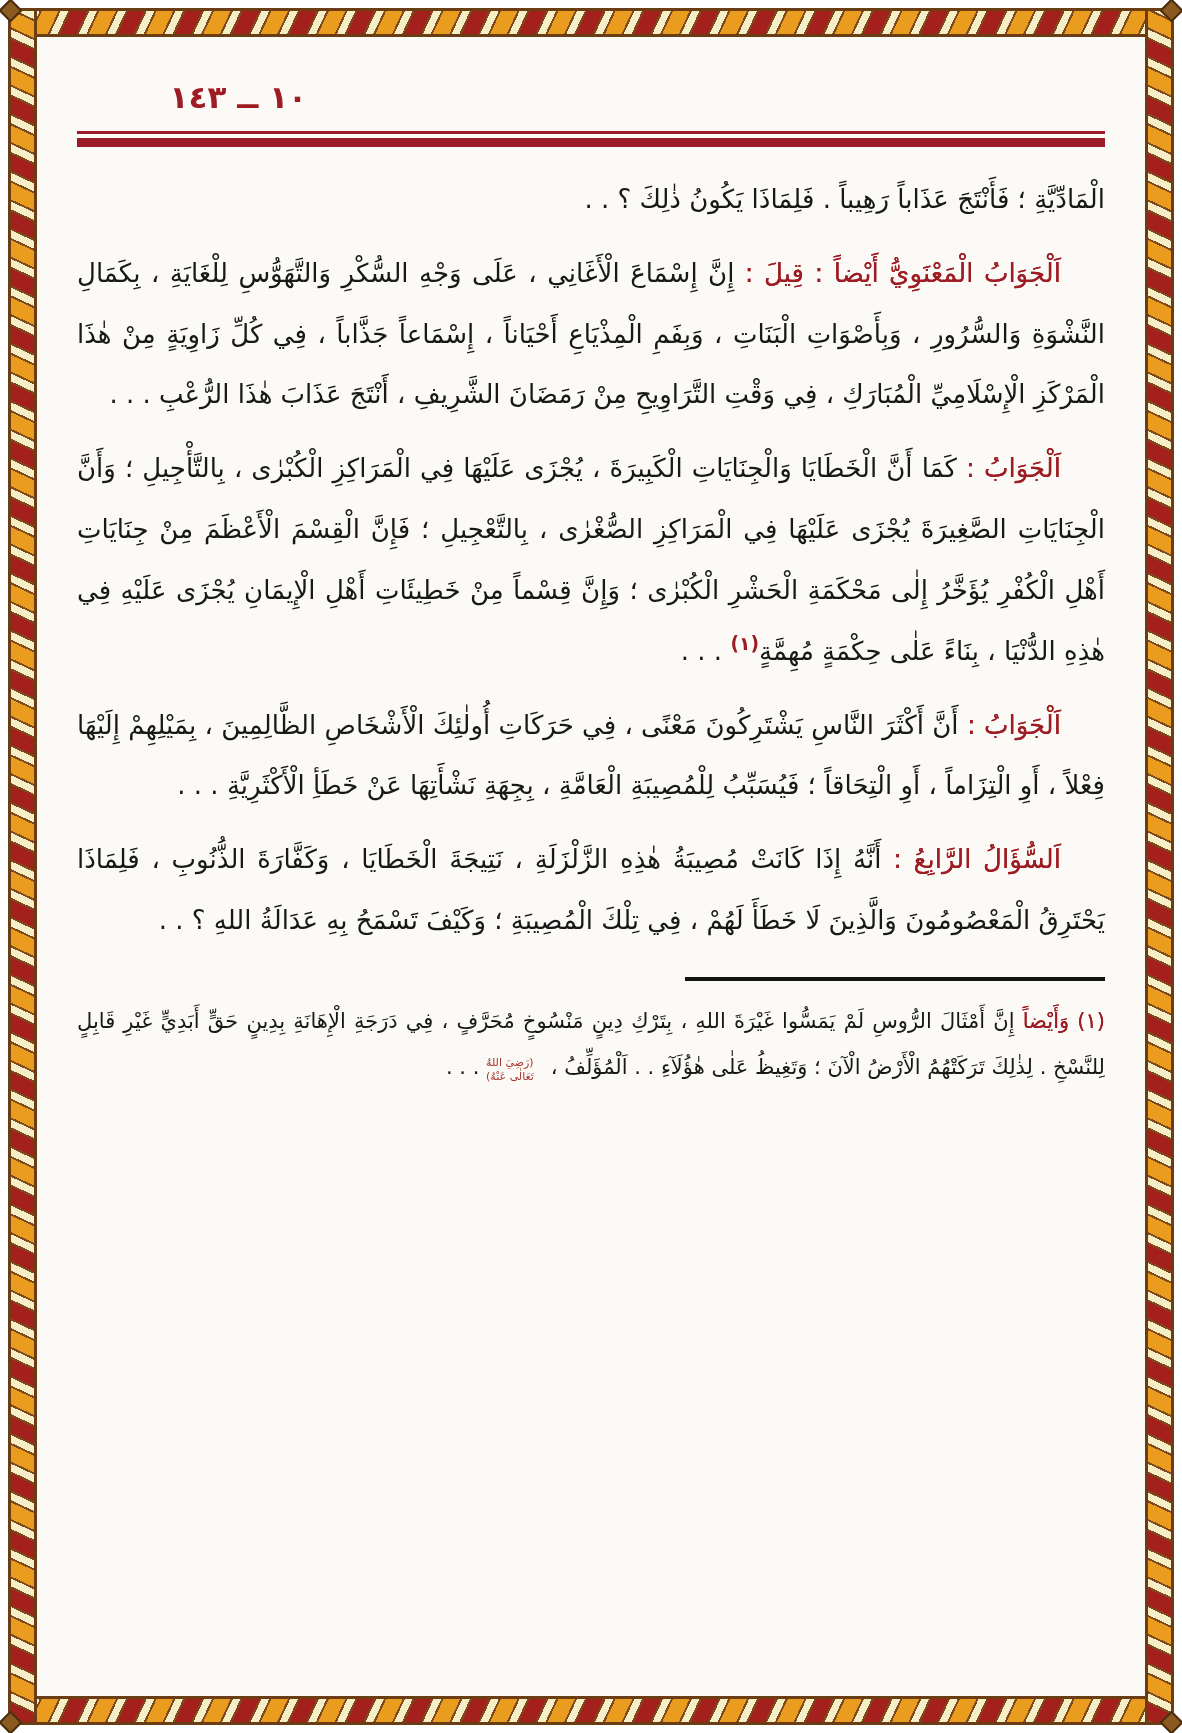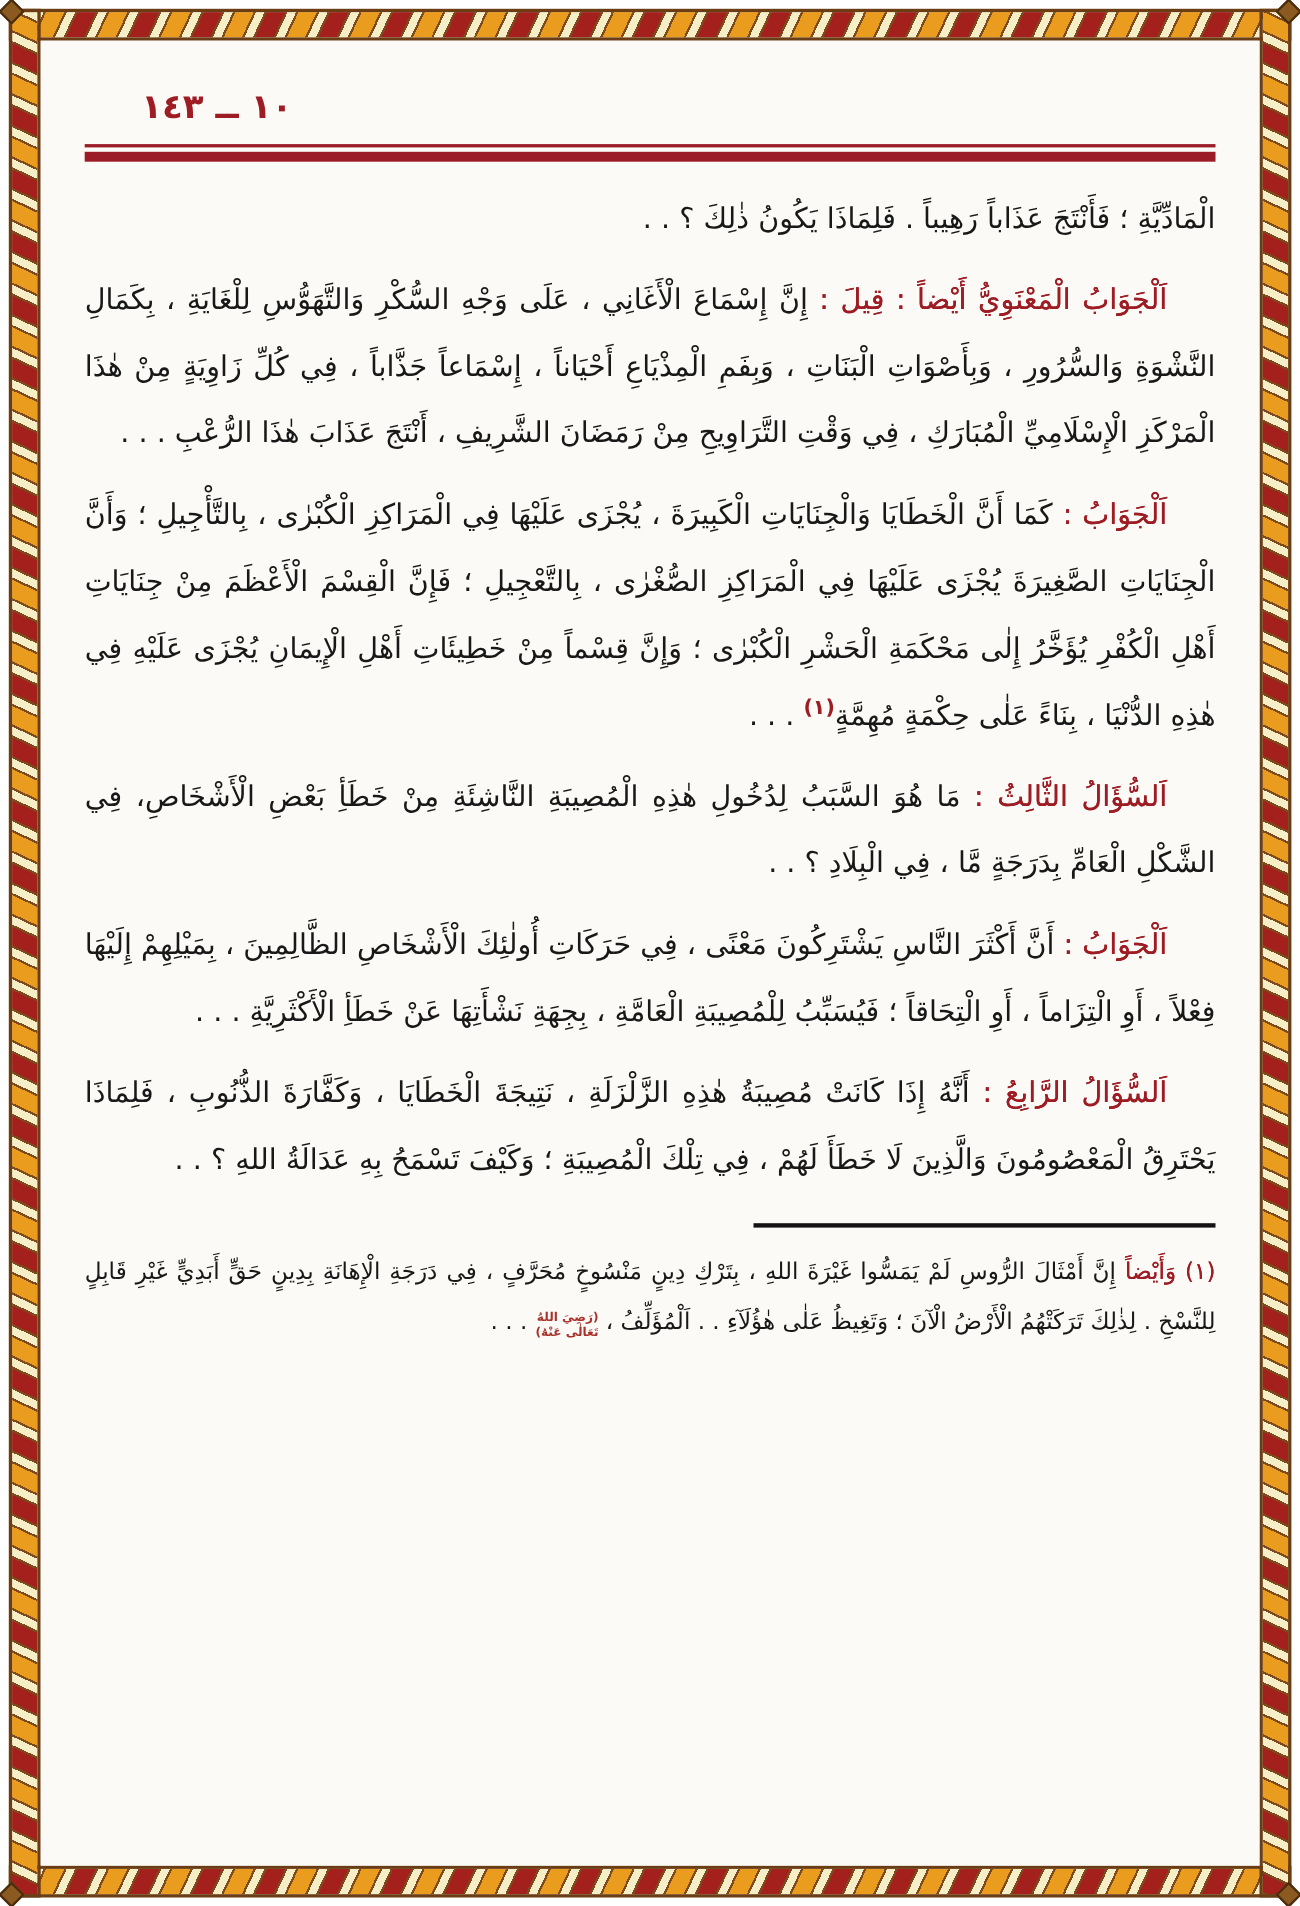--- a/index.html
+++ b/index.html
@@ -35,41 +35,41 @@
     position:absolute;inset:37px;
     background:#fbfaf7;
     padding:36px 40px 0 40px;
     box-sizing:border-box;
     direction:rtl;
     overflow:hidden;
     color:#181818;
   }
   
   .header{direction:ltr;display:grid;grid-template-columns:230px 1fr 230px;align-items:center;margin-top:6px;}
-  .page-number{color:#9e1c23;font-size:31px;font-weight:bold;text-align:center;padding-left:10px;letter-spacing:2px;}
+  .page-number{color:#9e1c23;font-size:31px;font-weight:bold;text-align:right;padding-left:10px;letter-spacing:2px;}
   .page-title{color:#9e1c23;font-size:33px;font-weight:bold;text-align:center;
     text-shadow:0 0 .6px #9e1c23;}
   .header-rule{margin-top:16px;}
   .header-rule .thin{height:3px;background:#9b1b26;}
   .header-rule .gap{height:4px;}
   .header-rule .thick{height:9px;background:#9b1b26;}
 
   
   .body{margin-top:22px;font-size:26px;line-height:2.34;}
   .para{margin:0 0 13px 0;text-align:justify;text-justify:inter-word;}
   .para.indent{text-indent:44px;}
   .lead{color:#9e1c23;font-weight:normal;text-shadow:0 0 .5px #9e1c23;}
   .fn-marker{color:#9e1c23;font-weight:bold;font-size:0.72em;vertical-align:super;}
 
   
   .footnote-sep{width:420px;height:4px;background:#141414;margin-top:26px;}
   .footnote{margin-top:18px;font-size:21px;line-height:2.18;text-align:justify;text-justify:inter-word;}
   .footnote .lead{font-size:21px;}
-  .seal{display:inline-block;color:#a8322c;font-weight:bold;font-size:11px;
-    line-height:1.25;max-width:58px;text-align:right;vertical-align:middle;
+  .seal{display:inline-block;color:#a8322c;font-weight:normal;font-size:11px;
+    line-height:1.25;max-width:58px;text-align:left;vertical-align:middle;
     white-space:normal;transform:translateY(2px);}
 </style>
 </head>
 <body>
 
 <div class="stage">
 
   <div class="band band-h band-top"></div>
   <div class="band band-h band-bottom"></div>
   <div class="band band-v band-left"></div>
@@ -93,21 +93,20 @@
 
     <div class="body">
 
       <p class="para"><span>الْمَادِّيَّةِ ؛ فَأَنْتَجَ عَذَاباً رَهِيباً . فَلِمَاذَا يَكُونُ ذٰلِكَ ؟ . .</span></p>
 
       <p class="para indent"><span class="lead">اَلْجَوَابُ الْمَعْنَوِيُّ أَيْضاً : قِيلَ : </span><span>إِنَّ إِسْمَاعَ الْأَغَانِي ، عَلَى وَجْهِ السُّكْرِ وَالتَّهَوُّسِ لِلْغَايَةِ ، بِكَمَالِ النَّشْوَةِ وَالسُّرُورِ ، وَبِأَصْوَاتِ الْبَنَاتِ ، وَبِفَمِ الْمِذْيَاعِ أَحْيَاناً ، إِسْمَاعاً جَذَّاباً ، فِي كُلِّ زَاوِيَةٍ مِنْ هٰذَا الْمَرْكَزِ الْإِسْلَامِيِّ الْمُبَارَكِ ، فِي وَقْتِ التَّرَاوِيحِ مِنْ رَمَضَانَ الشَّرِيفِ ، أَنْتَجَ عَذَابَ هٰذَا الرُّعْبِ . . .</span></p>
 
 
       <p class="para indent"><span class="lead">اَلْجَوَابُ : </span><span>كَمَا أَنَّ الْخَطَايَا وَالْجِنَايَاتِ الْكَبِيرَةَ ، يُجْزَى عَلَيْهَا فِي الْمَرَاكِزِ الْكُبْرٰى ، بِالتَّأْجِيلِ ؛ وَأَنَّ الْجِنَايَاتِ الصَّغِيرَةَ يُجْزَى عَلَيْهَا فِي الْمَرَاكِزِ الصُّغْرٰى ، بِالتَّعْجِيلِ ؛ فَإِنَّ الْقِسْمَ الْأَعْظَمَ مِنْ جِنَايَاتِ أَهْلِ الْكُفْرِ يُؤَخَّرُ إِلٰى مَحْكَمَةِ الْحَشْرِ الْكُبْرٰى ؛ وَإِنَّ قِسْماً مِنْ خَطِيئَاتِ أَهْلِ الْإِيمَانِ يُجْزَى عَلَيْهِ فِي هٰذِهِ الدُّنْيَا ، بِنَاءً عَلٰى حِكْمَةٍ مُهِمَّةٍ</span><span class="fn-marker">(١)</span><span> . . .</span></p>
 
-      <p class="para indent"><span class="lead">اَلسُّؤَالُ الثَّالِثُ : </span><span>مَا هُوَ السَّبَبُ لِدُخُولِ هٰذِهِ الْمُصِيبَةِ النَّاشِئَةِ مِنْ خَطَأِ بَعْضِ الْأَشْخَاصِ، فِي الشَّكْلِ الْعَامِّ بِدَرَجَةٍ مَّا ، فِي الْبِلَادِ ؟ . .</span></p>
 
       <p class="para indent"><span class="lead">اَلْجَوَابُ : </span><span>أَنَّ أَكْثَرَ النَّاسِ يَشْتَرِكُونَ مَعْنًى ، فِي حَرَكَاتِ أُولٰئِكَ الْأَشْخَاصِ الظَّالِمِينَ ، بِمَيْلِهِمْ إِلَيْهَا فِعْلاً ، أَوِ الْتِزَاماً ، أَوِ الْتِحَاقاً ؛ فَيُسَبِّبُ لِلْمُصِيبَةِ الْعَامَّةِ ، بِجِهَةِ نَشْأَتِهَا عَنْ خَطَأِ الْأَكْثَرِيَّةِ . . .</span></p>
 
       <p class="para indent"><span class="lead">اَلسُّؤَالُ الرَّابِعُ : </span><span>أَنَّهُ إِذَا كَانَتْ مُصِيبَةُ هٰذِهِ الزَّلْزَلَةِ ، نَتِيجَةَ الْخَطَايَا ، وَكَفَّارَةَ الذُّنُوبِ ، فَلِمَاذَا يَحْتَرِقُ الْمَعْصُومُونَ وَالَّذِينَ لَا خَطَأَ لَهُمْ ، فِي تِلْكَ الْمُصِيبَةِ ؛ وَكَيْفَ تَسْمَحُ بِهِ عَدَالَةُ اللهِ ؟ . .</span></p>
 
     </div>
 
     <div class="footnote-sep"></div>
     <div class="footnote"><span class="lead">(١) وَأَيْضاً </span><span>إِنَّ أَمْثَالَ الرُّوسِ لَمْ يَمَسُّوا غَيْرَةَ اللهِ ، بِتَرْكِ دِينٍ مَنْسُوخٍ مُحَرَّفٍ ، فِي دَرَجَةِ الْإِهَانَةِ بِدِينٍ حَقٍّ أَبَدِيٍّ غَيْرِ قَابِلٍ لِلنَّسْخِ . لِذٰلِكَ تَرَكَتْهُمُ الْأَرْضُ الْآنَ ؛ وَتَغِيظُ عَلٰى هٰؤُلَآءِ . . اَلْمُؤَلِّفُ ، </span><span class="seal">(رَضِيَ اللهُ تَعَالٰى عَنْهُ)</span><span> . . .</span></div>
 

